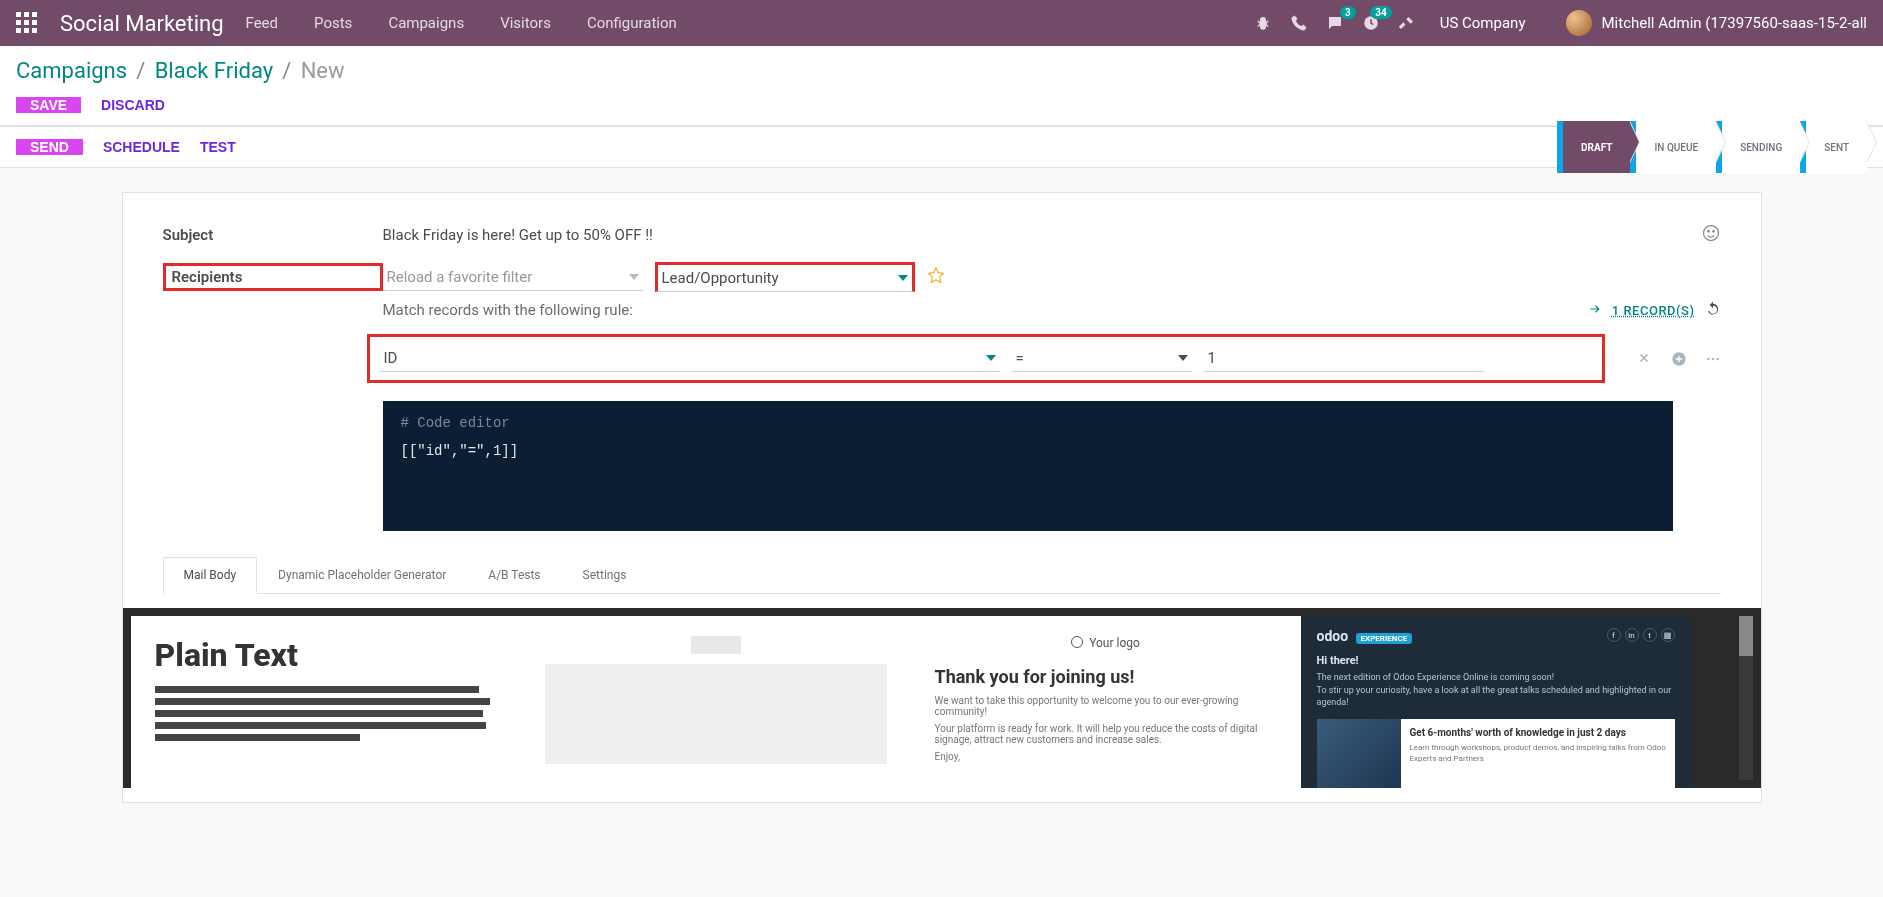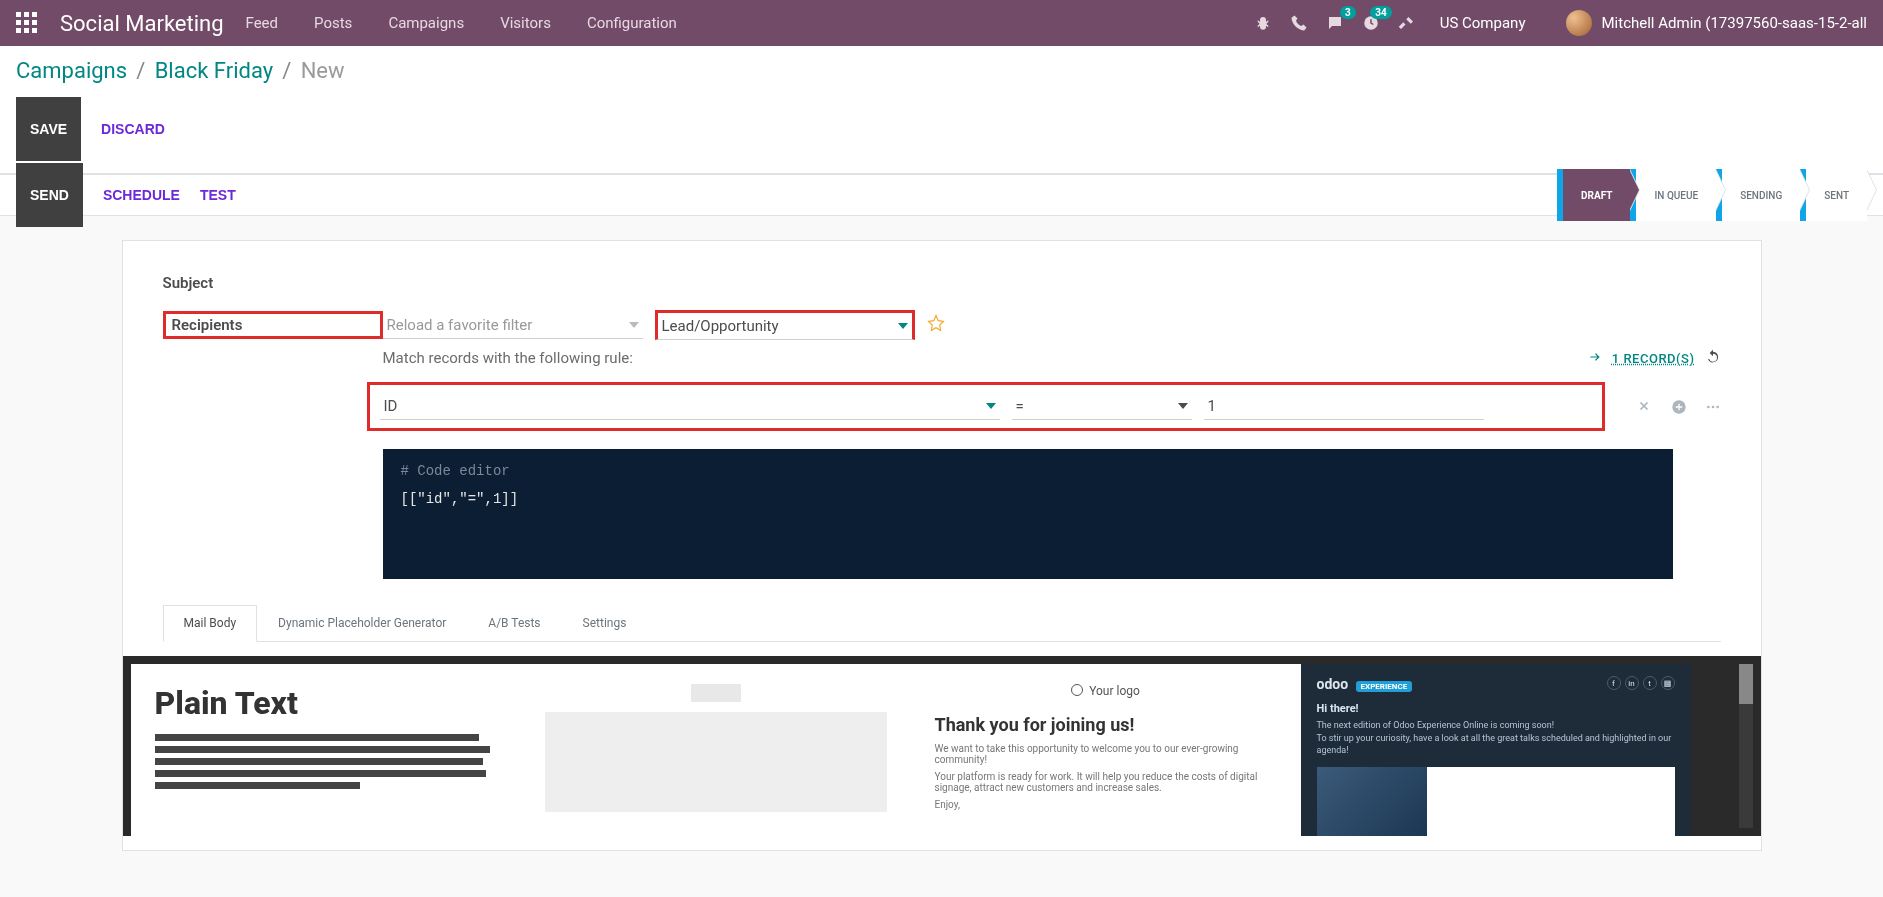--- a/index.html
+++ b/index.html
@@ -22,21 +22,21 @@
 .navbar .avatar { width: 26px; height: 26px; border-radius: 50%; background: radial-gradient(circle at 30% 30%, #f0c090, #a06030); }
 .navbar .username { color: #fff; font-size: 15px; }
 
 
 .control-panel { background: #fff; border-bottom: 1px solid #dee2e6; }
 .breadcrumb-row { padding: 12px 16px 8px; }
 .breadcrumb-row a { color: #008784; font-size: 22px; text-decoration: none; cursor: pointer; }
 .breadcrumb-row .sep { color: #888; font-size: 22px; margin: 0 6px; }
 .breadcrumb-row .current { color: #9a9a9a; font-size: 22px; }
 .button-row { padding: 6px 16px 12px; display: flex; gap: 20px; align-items: center; }
-.btn-primary { background: #404040; color: #fff; border: none; padding: 24px 14px; font-size: 14px; font-weight: bold; cursor: pointer; }
+.btn-primary { background: #d946ef; color: #fff; border: none; padding: 0 14px; font-size: 14px; font-weight: bold; cursor: pointer; }
 .btn-link { background: none; border: none; color: #6d28d9; font-size: 14px; font-weight: bold; cursor: pointer; }
 
 
 .statusbar-row { background: #fff; border-top: 1px solid #dee2e6; border-bottom: 1px solid #dee2e6; display: flex; align-items: center; padding: 0 16px; height: 42px; }
 .statusbar-left { display: flex; gap: 20px; align-items: center; }
 .statusbar-right { margin-left: auto; display: flex; align-items: center; }
 .status-arrow { display: flex; align-items: center; height: 52px; padding: 0 18px; font-size: 10px; font-weight: 500; color: #6c757d; border-left: 6px solid #0ea5e9; position: relative; background: #fff; }
 .status-arrow.active { background: #714b67; color: #fff; font-weight: bold; }
 .status-arrow::after { content: ""; position: absolute; right: -10px; top: 0; width: 0; height: 0; border-top: 21px solid transparent; border-bottom: 21px solid transparent; border-left: 10px solid #dee2e6; z-index: 1;}
 .status-arrow::before { content: ""; position: absolute; right: -9px; top: 0; width: 0; height: 0; border-top: 21px solid transparent; border-bottom: 21px solid transparent; border-left: 10px solid #fff; z-index: 2; }
@@ -198,20 +198,31 @@
     <div class="status-arrow">SENDING</div>
     <div class="status-arrow">SENT</div>
   </div>
 </div>
 
 <div class="sheet-wrap">
   <div class="sheet">
 
     <div class="form-row">
       <div class="form-label">Subject</div>
+      <div class="form-value">
+        <span>Black Friday is here! Get up to 50% OFF !!</span>
+        <span class="smiley-icon">
+          <svg width="20" height="20" viewBox="0 0 24 24">
+              <circle cx="12" cy="12" r="9"></circle>
+              <circle cx="9" cy="10" r="1" fill="#8a8a8a"></circle>
+              <circle cx="15" cy="10" r="1" fill="#8a8a8a"></circle>
+              <path d="M8 15c1 1.5 2.5 2 4 2s3-.5 4-2"></path>
+            </svg>
+        </span>
+      </div>
     </div>
 
     <div class="form-row">
       <div class="form-label hl-box">Recipients</div>
       <div class="form-value">
         <div class="dd-field muted">
           <span>Reload a favorite filter</span>
           <span class="caret"><svg width="10" height="10" viewBox="0 0 10 10" style="fill:#bbb;">
                 <path d="M0 2l5 6 5-6z"></path>
               </svg></span>
@@ -327,20 +338,24 @@
               <span>in</span>
               <span>t</span>
               <span>▦</span>
             </span>
         </div>
         <h4>Hi there!</h4>
         <p>The next edition of Odoo Experience Online is coming soon!</p>
         <p>To stir up your curiosity, have a look at all the great talks scheduled and highlighted in our agenda!</p>
         <div class="card">
           <div class="img"></div>
+          <div class="txt">
+            <h5>Get 6-months' worth of knowledge in just 2 days</h5>
+            <p style="color:#777; font-size:8px; margin-top:4px;">Learn through workshops, product demos, and inspiring talks from Odoo Experts and Partners</p>
+          </div>
         </div>
       </div>
       <div class="scrollbar">
           <div class="thumb"></div>
         </div>
     </div>
 
   </div>
 </div>
 

